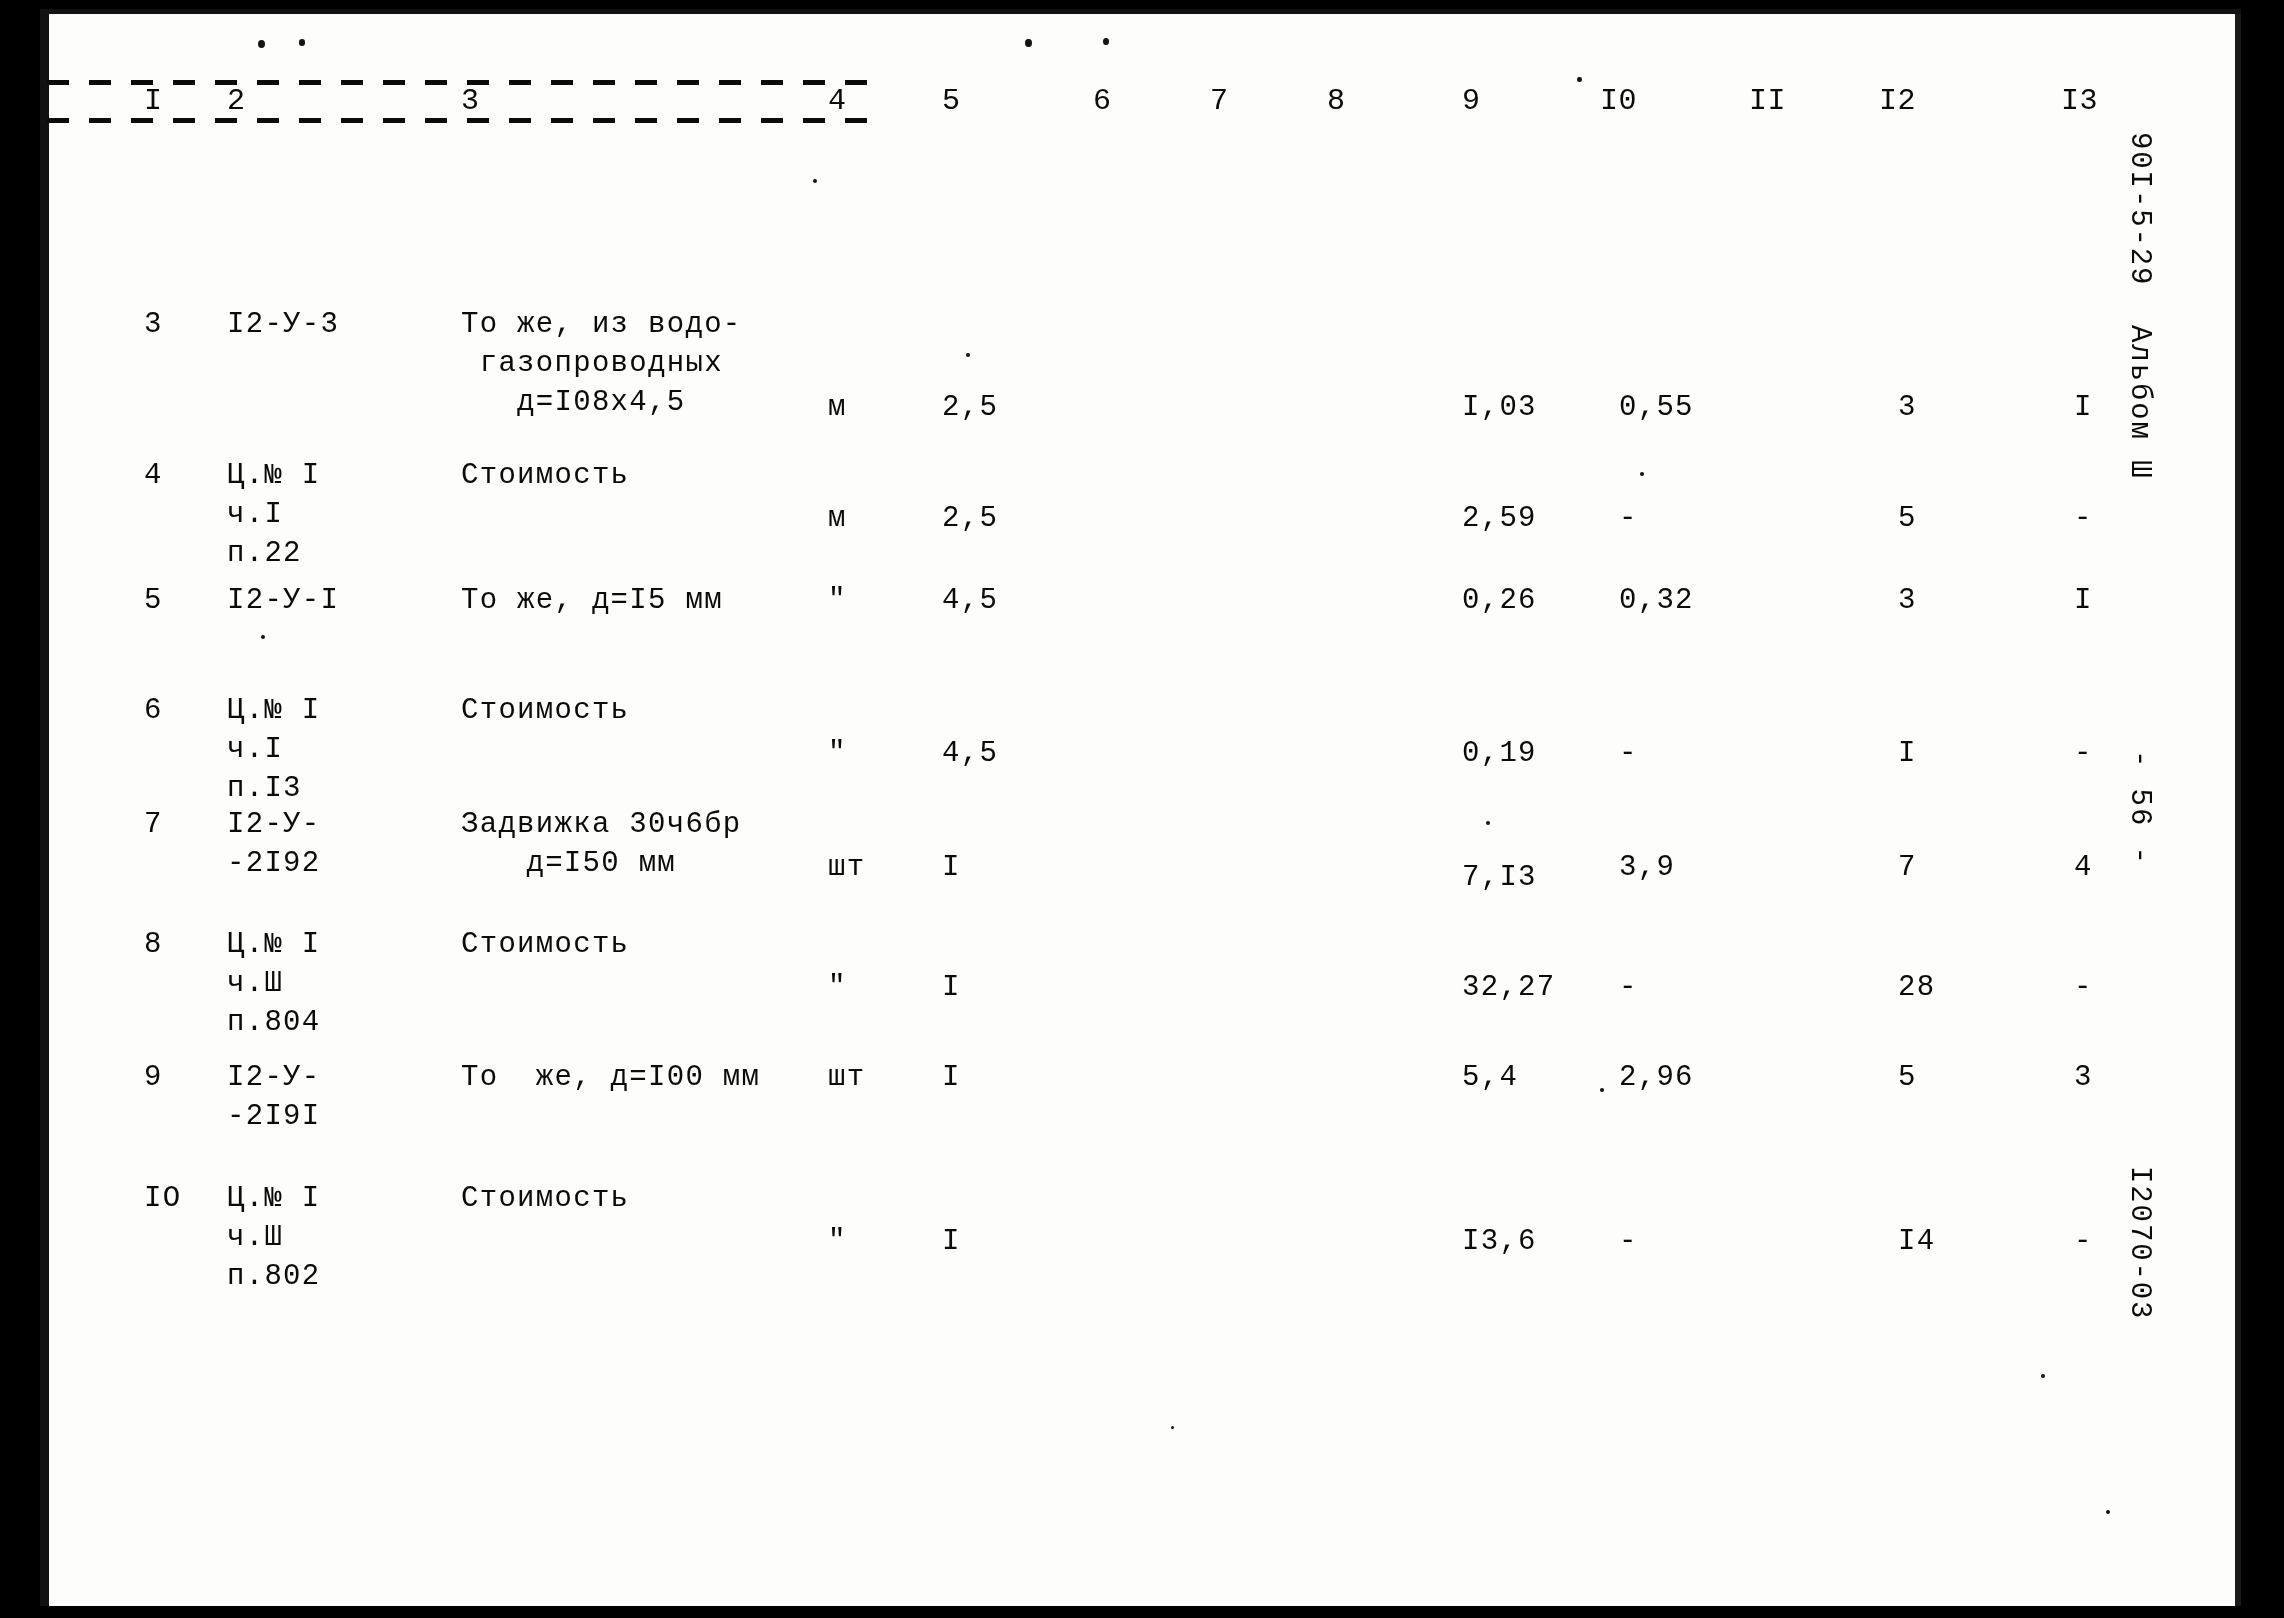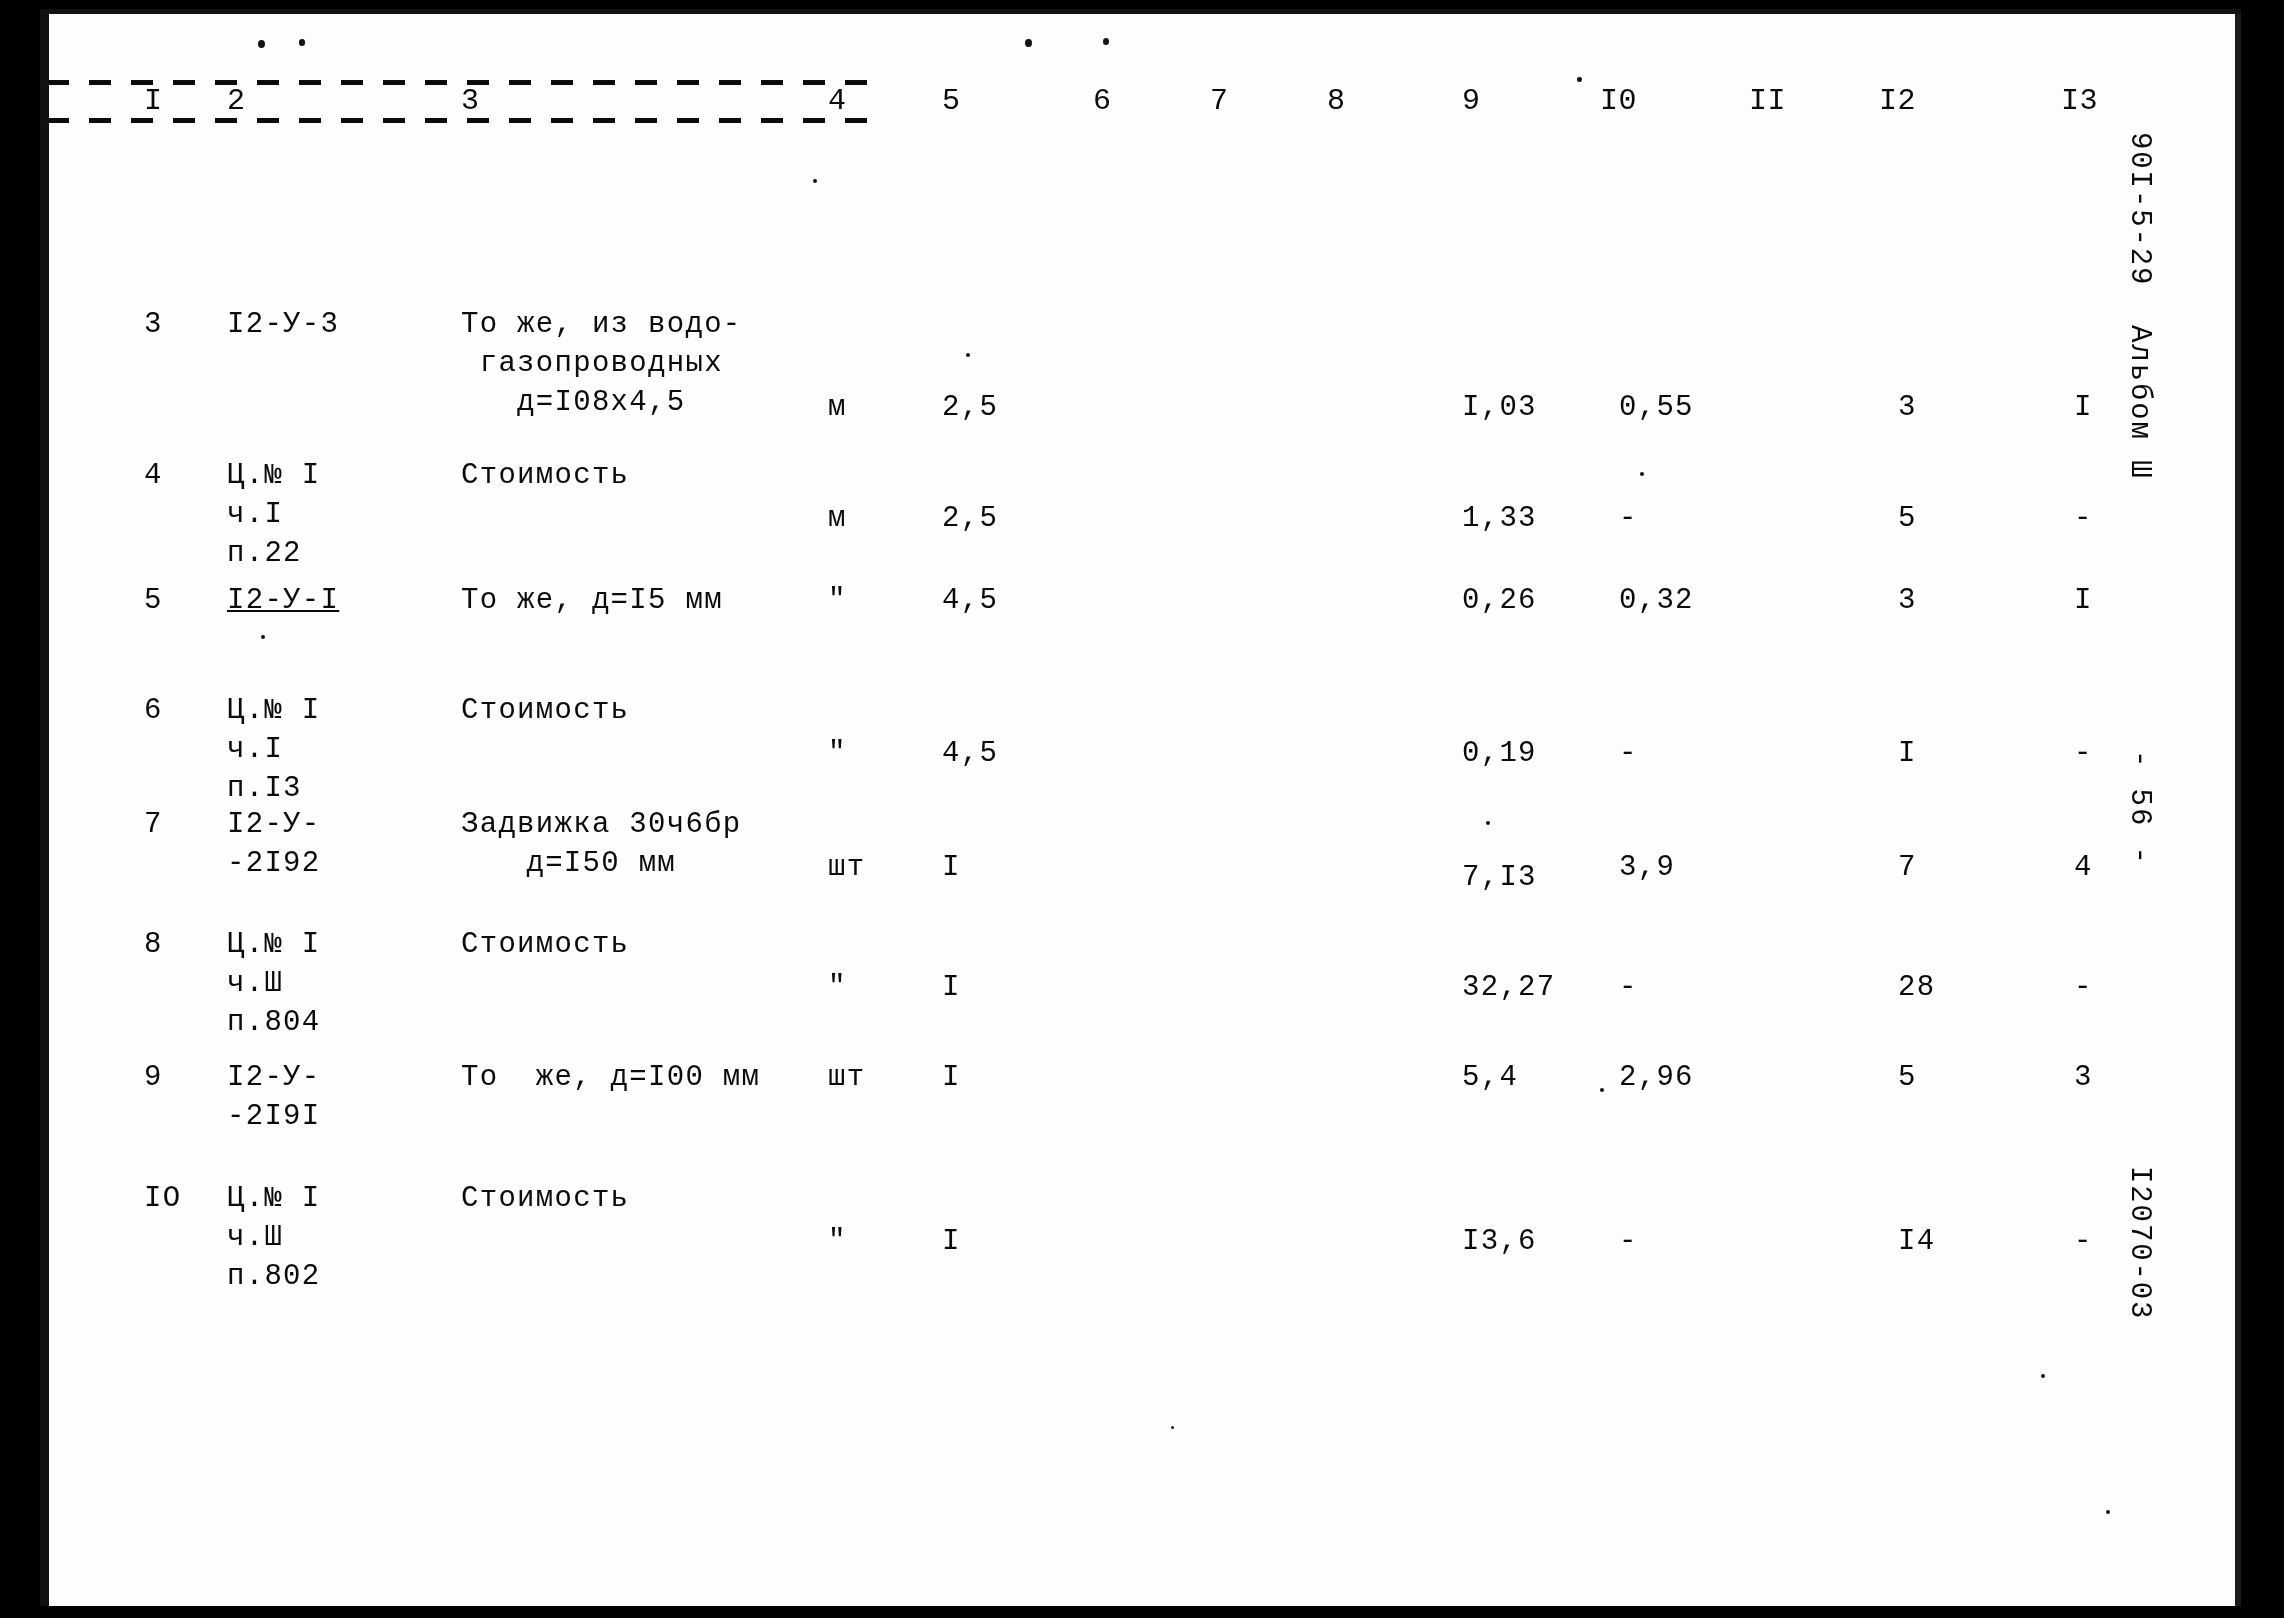--- a/index.html
+++ b/index.html
@@ -151,28 +151,28 @@
           <div class="cell c-c13" style="top: 379px;">I</div>
         </div>
         <div class="row" style="top: 0px;">
           <div class="cell c-num" style="top: 447px;">4</div>
           <div class="cell c-code" style="top: 447px;">Ц.№ I
 ч.I
 п.22</div>
           <div class="cell c-desc" style="top: 447px;">Стоимость</div>
           <div class="cell c-unit" style="top: 490px;">м</div>
           <div class="cell c-qty" style="top: 490px;">2,5</div>
-          <div class="cell c-c9" style="top: 490px;">1,33</div>
+          <div class="cell c-c9" style="top: 490px;">2,59</div>
           <div class="cell c-c10" style="top: 490px;">-</div>
           <div class="cell c-c12" style="top: 490px;">5</div>
           <div class="cell c-c13" style="top: 490px;">-</div>
         </div>
         <div class="row" style="top: 0px;">
           <div class="cell c-num" style="top: 572px;">5</div>
-          <div class="cell c-code" style="top: 572px; text-decoration: underline;">I2-У-I</div>
+          <div class="cell c-code" style="top: 572px;">I2-У-I</div>
           <div class="cell c-desc" style="top: 572px;">То же, д=I5 мм</div>
           <div class="cell c-unit" style="top: 572px;">"</div>
           <div class="cell c-qty" style="top: 572px;">4,5</div>
           <div class="cell c-c9" style="top: 572px;">0,26</div>
           <div class="cell c-c10" style="top: 572px;">0,32</div>
           <div class="cell c-c12" style="top: 572px;">3</div>
           <div class="cell c-c13" style="top: 572px;">I</div>
         </div>
         <div class="row" style="top: 0px;">
           <div class="cell c-num" style="top: 682px;">6</div>

